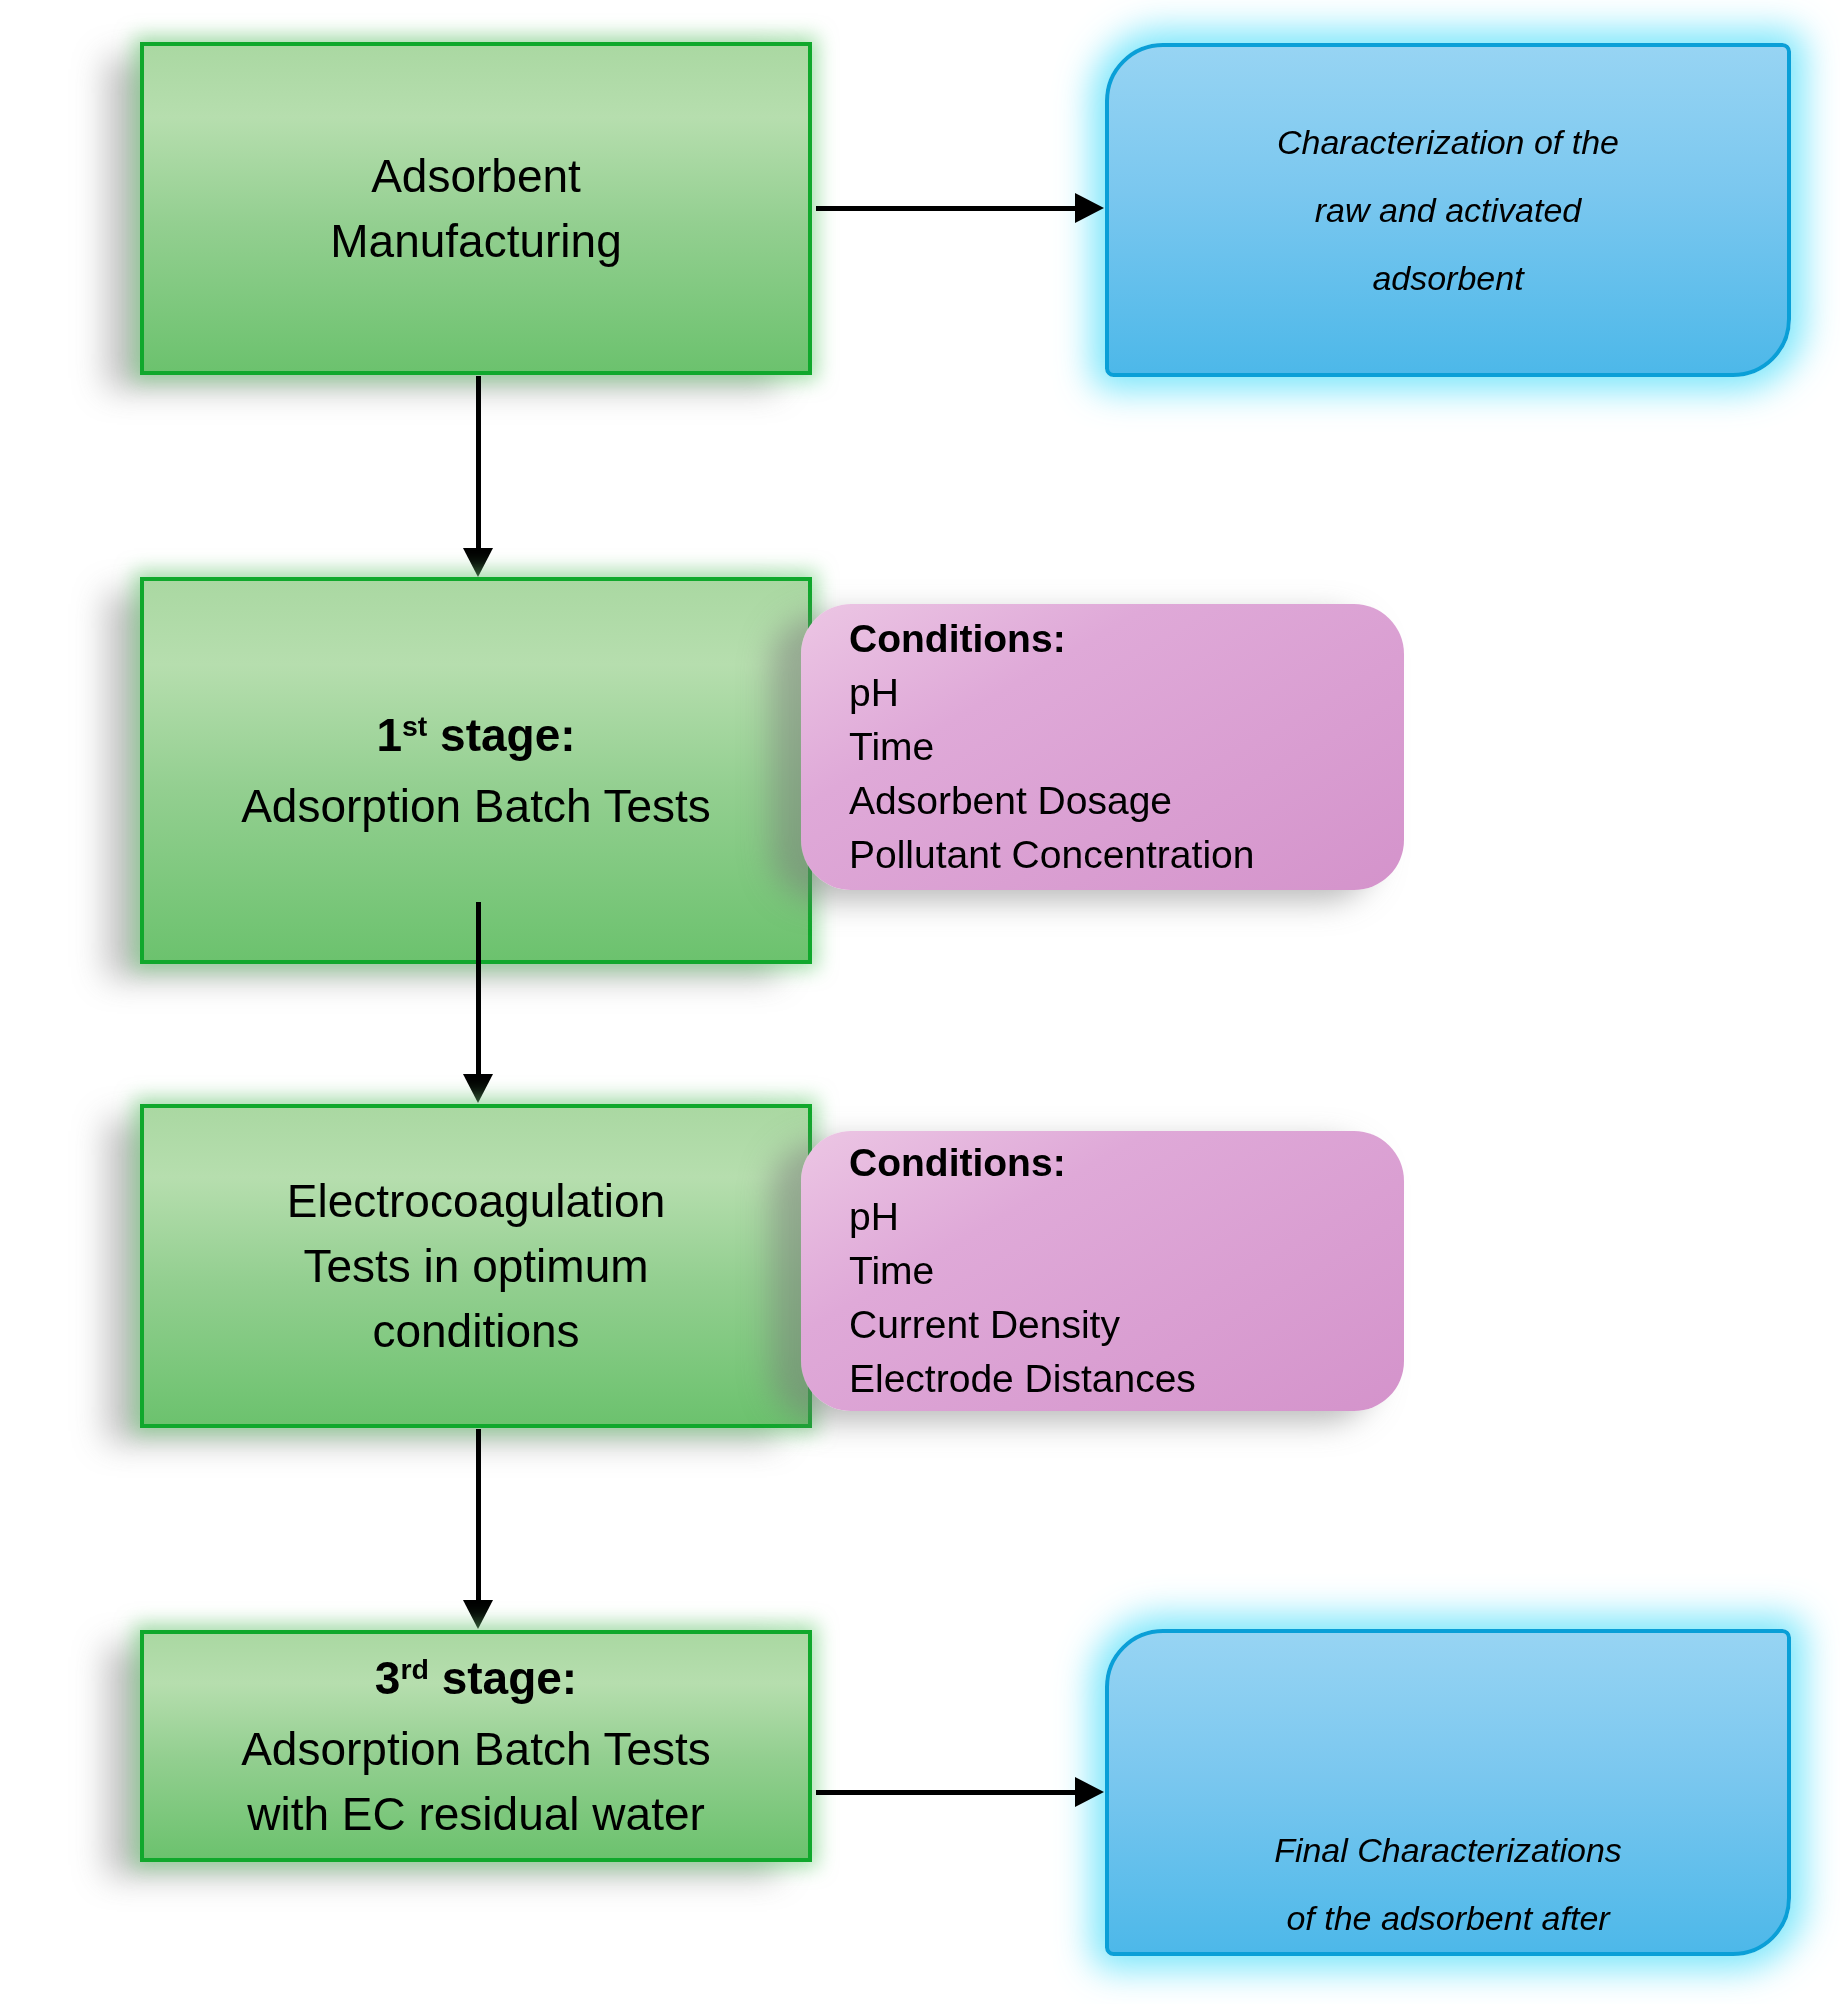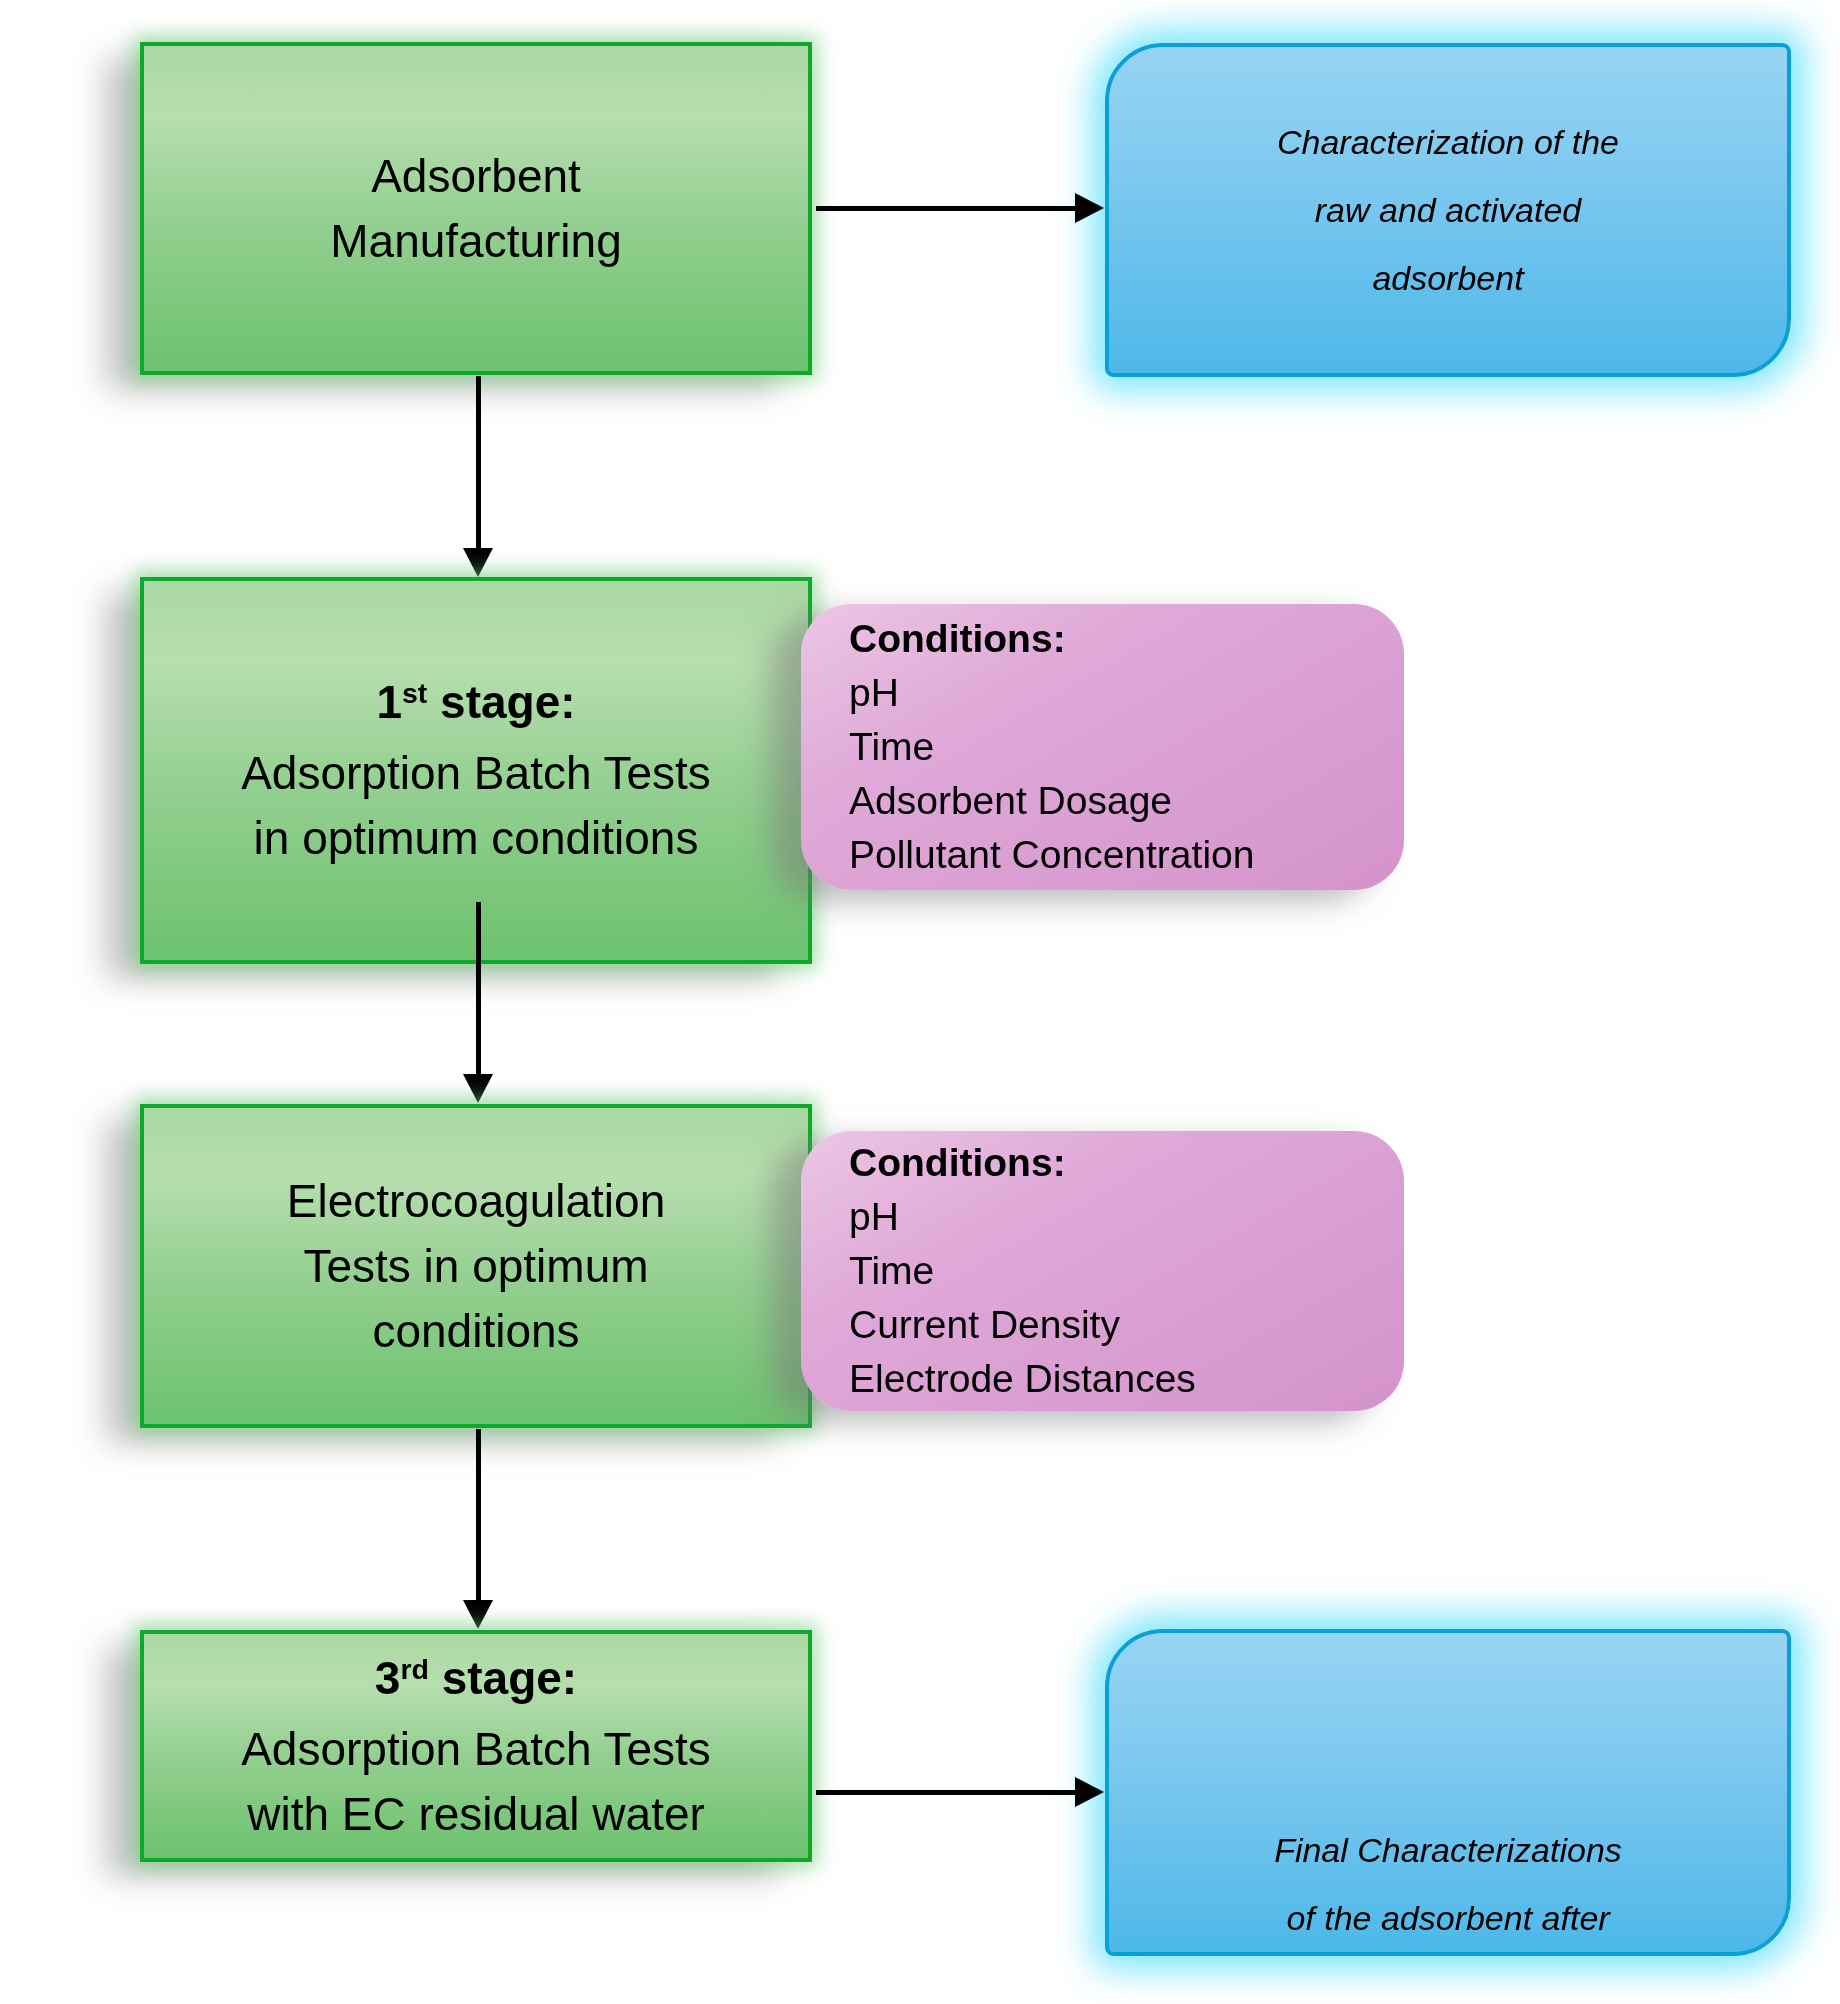--- a/index.html
+++ b/index.html
@@ -110,21 +110,20 @@
 
   <div class="shaft-h" style="left:816px;top:206px;width:260px;"></div>
   <div class="head-right" style="left:1075px;top:193px;"></div>
 
   <div class="shaft-v" style="left:476px;top:376px;height:172px;"></div>
   <div class="head-down" style="left:463px;top:548px;"></div>
 
   <div class="green-box" style="top:577px;height:387px;">
     <div class="line bold"><span>1</span><span class="sup">st</span><span> stage:</span></div>
     <div class="line">Adsorption Batch Tests</div>
-    <div class="line">in optimum conditions</div>
   </div>
 
   <div class="pink-box" style="top:604px;height:286px;">
     <div class="line bold">Conditions:</div>
     <div class="line">pH</div>
     <div class="line">Time</div>
     <div class="line">Adsorbent Dosage</div>
     <div class="line">Pollutant Concentration</div>
   </div>
 

